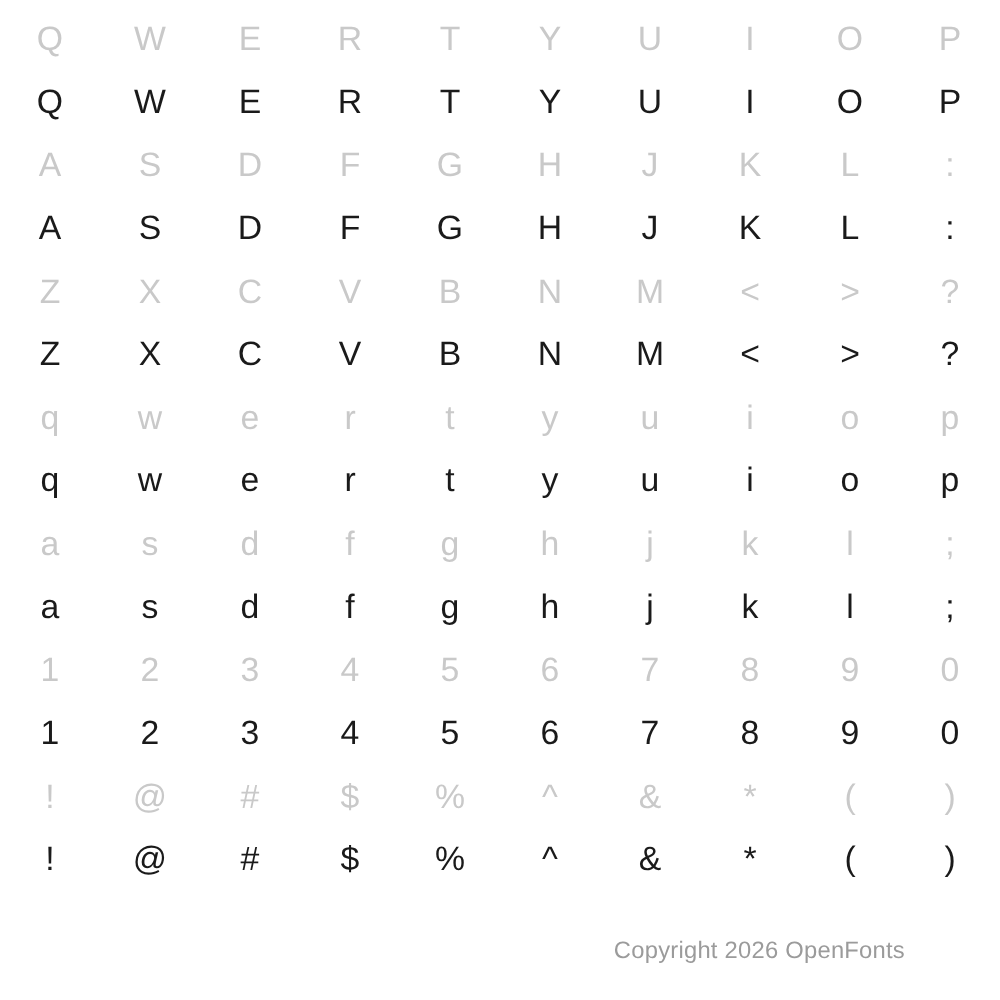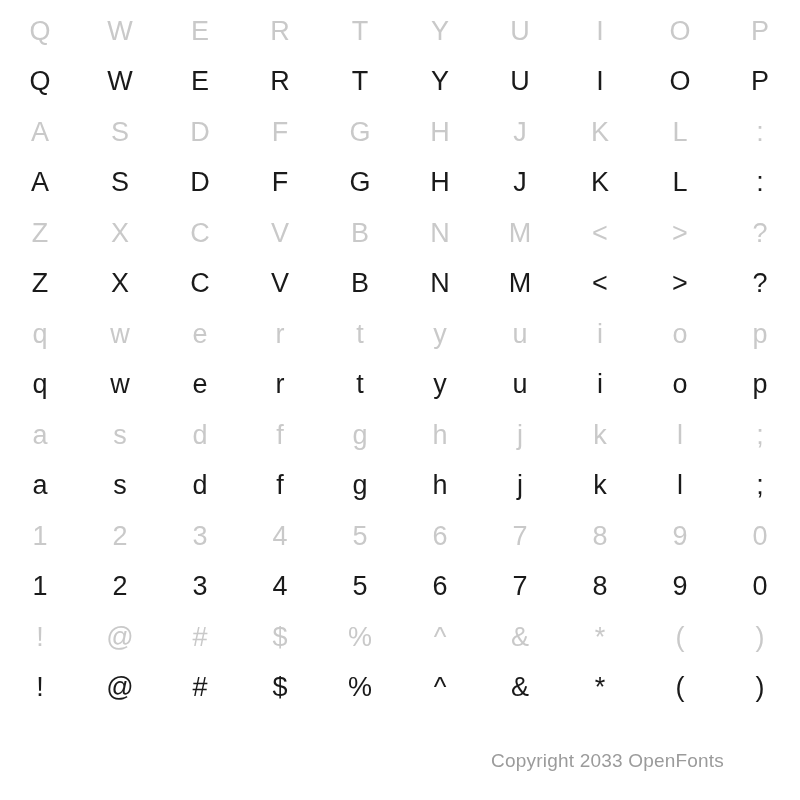--- a/index.html
+++ b/index.html
@@ -236,14 +236,14 @@
         <div class="cell">#</div>
         <div class="cell">$</div>
         <div class="cell">%</div>
         <div class="cell">^</div>
         <div class="cell">&amp;</div>
         <div class="cell">*</div>
         <div class="cell">(</div>
         <div class="cell">)</div>
       </div>
     </div>
-  <div class="copyright">Copyright 2033 OpenFonts</div>
+  <div class="copyright">Copyright 2026 OpenFonts</div>
 </div>
 
 </body></html>

